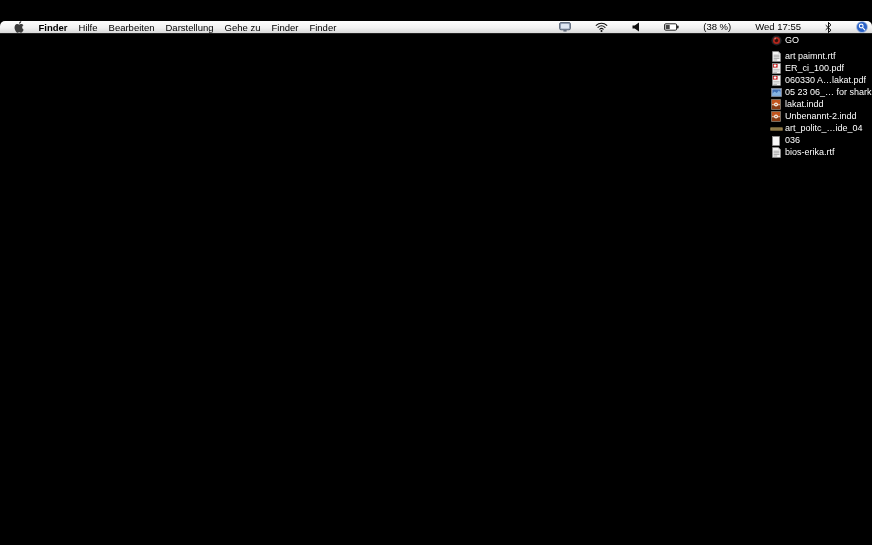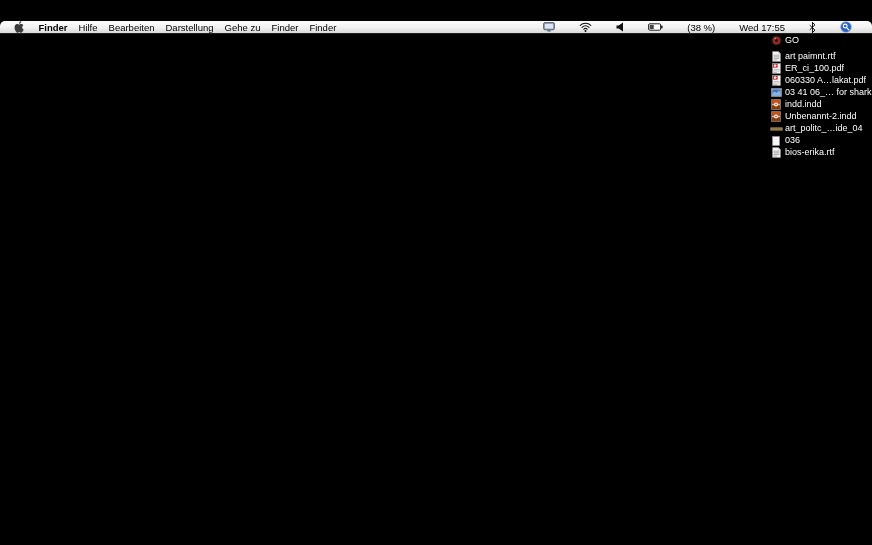--- a/index.html
+++ b/index.html
@@ -12,21 +12,21 @@
     background:linear-gradient(#fdfdfd,#f2f2f2 55%,#d9d9d9);
     border-bottom:1px solid #222;
     border-radius:5px 5px 0 0;
     display:flex; align-items:center;
     font-size:9.5px; color:#000;margin-top:21px;
   }
   .menubar-left { display:flex; align-items:center; padding-left:8px; flex:1 1 auto; }
   .apple-wrap { padding:0 9px 0 6px; display:flex; align-items:center; }
   .menu-item { padding:0 5.5px; white-space:nowrap; cursor:default; }
   .menu-item.bold { font-weight:bold; }
-  .menubar-right { display:flex; align-items:center; gap:24px; padding-right:20px; }
+  .menubar-right { display:flex; gap:24px; padding-right:4px; }
   .status-icon { display:flex; align-items:center; }
   .status-text { white-space:nowrap; letter-spacing:0; }
 
   
   .desktop { position:absolute; top:14px; left:0; width:872px; height:531px; }
 
   .icon-column { position:absolute; top:9px; left:769px; width:101px; }
   .desk-row {
     display:flex; align-items:center; height:12.1px; cursor:default;
   }
@@ -169,33 +169,33 @@
         <span class="desk-label">060330 A…lakat.pdf</span>
       </div>
       <div class="desk-row">
         <span class="desk-icon">
           <svg width="11" height="9" viewBox="0 0 11 9">
             <rect x="0.4" y="0.4" width="10.2" height="8.2" fill="#dfe5ee" stroke="#76808f" stroke-width="0.7"></rect>
             <rect x="1.3" y="1.3" width="8.4" height="6.4" fill="#3f6fb5"></rect>
             <path d="M1.3 5.6 l2.4 -2.1 l2 1.6 l2.1 -2.6 l1.9 2.1 v3.1 h-8.4 z" fill="#86b4e2"></path>
           </svg>
         </span>
-        <span class="desk-label">03 41 06_… for shark</span>
+        <span class="desk-label">05 23 06_… for shark</span>
       </div>
       <div class="desk-row">
         <span class="desk-icon">
           <svg width="10" height="11" viewBox="0 0 10 11">
             <rect x="0.5" y="0.5" width="9" height="10" fill="#efe6da" stroke="#7d6a55" stroke-width="0.6"></rect>
             <rect x="1" y="1" width="8" height="4.4" fill="#c2551e"></rect>
             <rect x="1" y="6.2" width="8" height="3.8" fill="#8a3a12"></rect>
             <circle cx="5" cy="5.5" r="2" fill="#f6f0e8"></circle>
             <circle cx="5" cy="5.5" r="0.8" fill="#c2551e"></circle>
           </svg>
         </span>
-        <span class="desk-label">indd.indd</span>
+        <span class="desk-label">lakat.indd</span>
       </div>
       <div class="desk-row">
         <span class="desk-icon">
           <svg width="10" height="11" viewBox="0 0 10 11">
             <rect x="0.5" y="0.5" width="9" height="10" fill="#efe6da" stroke="#7d6a55" stroke-width="0.6"></rect>
             <rect x="1" y="1" width="8" height="4.4" fill="#c2551e"></rect>
             <rect x="1" y="6.2" width="8" height="3.8" fill="#8a3a12"></rect>
             <circle cx="5" cy="5.5" r="2" fill="#f6f0e8"></circle>
             <circle cx="5" cy="5.5" r="0.8" fill="#c2551e"></circle>
           </svg>

